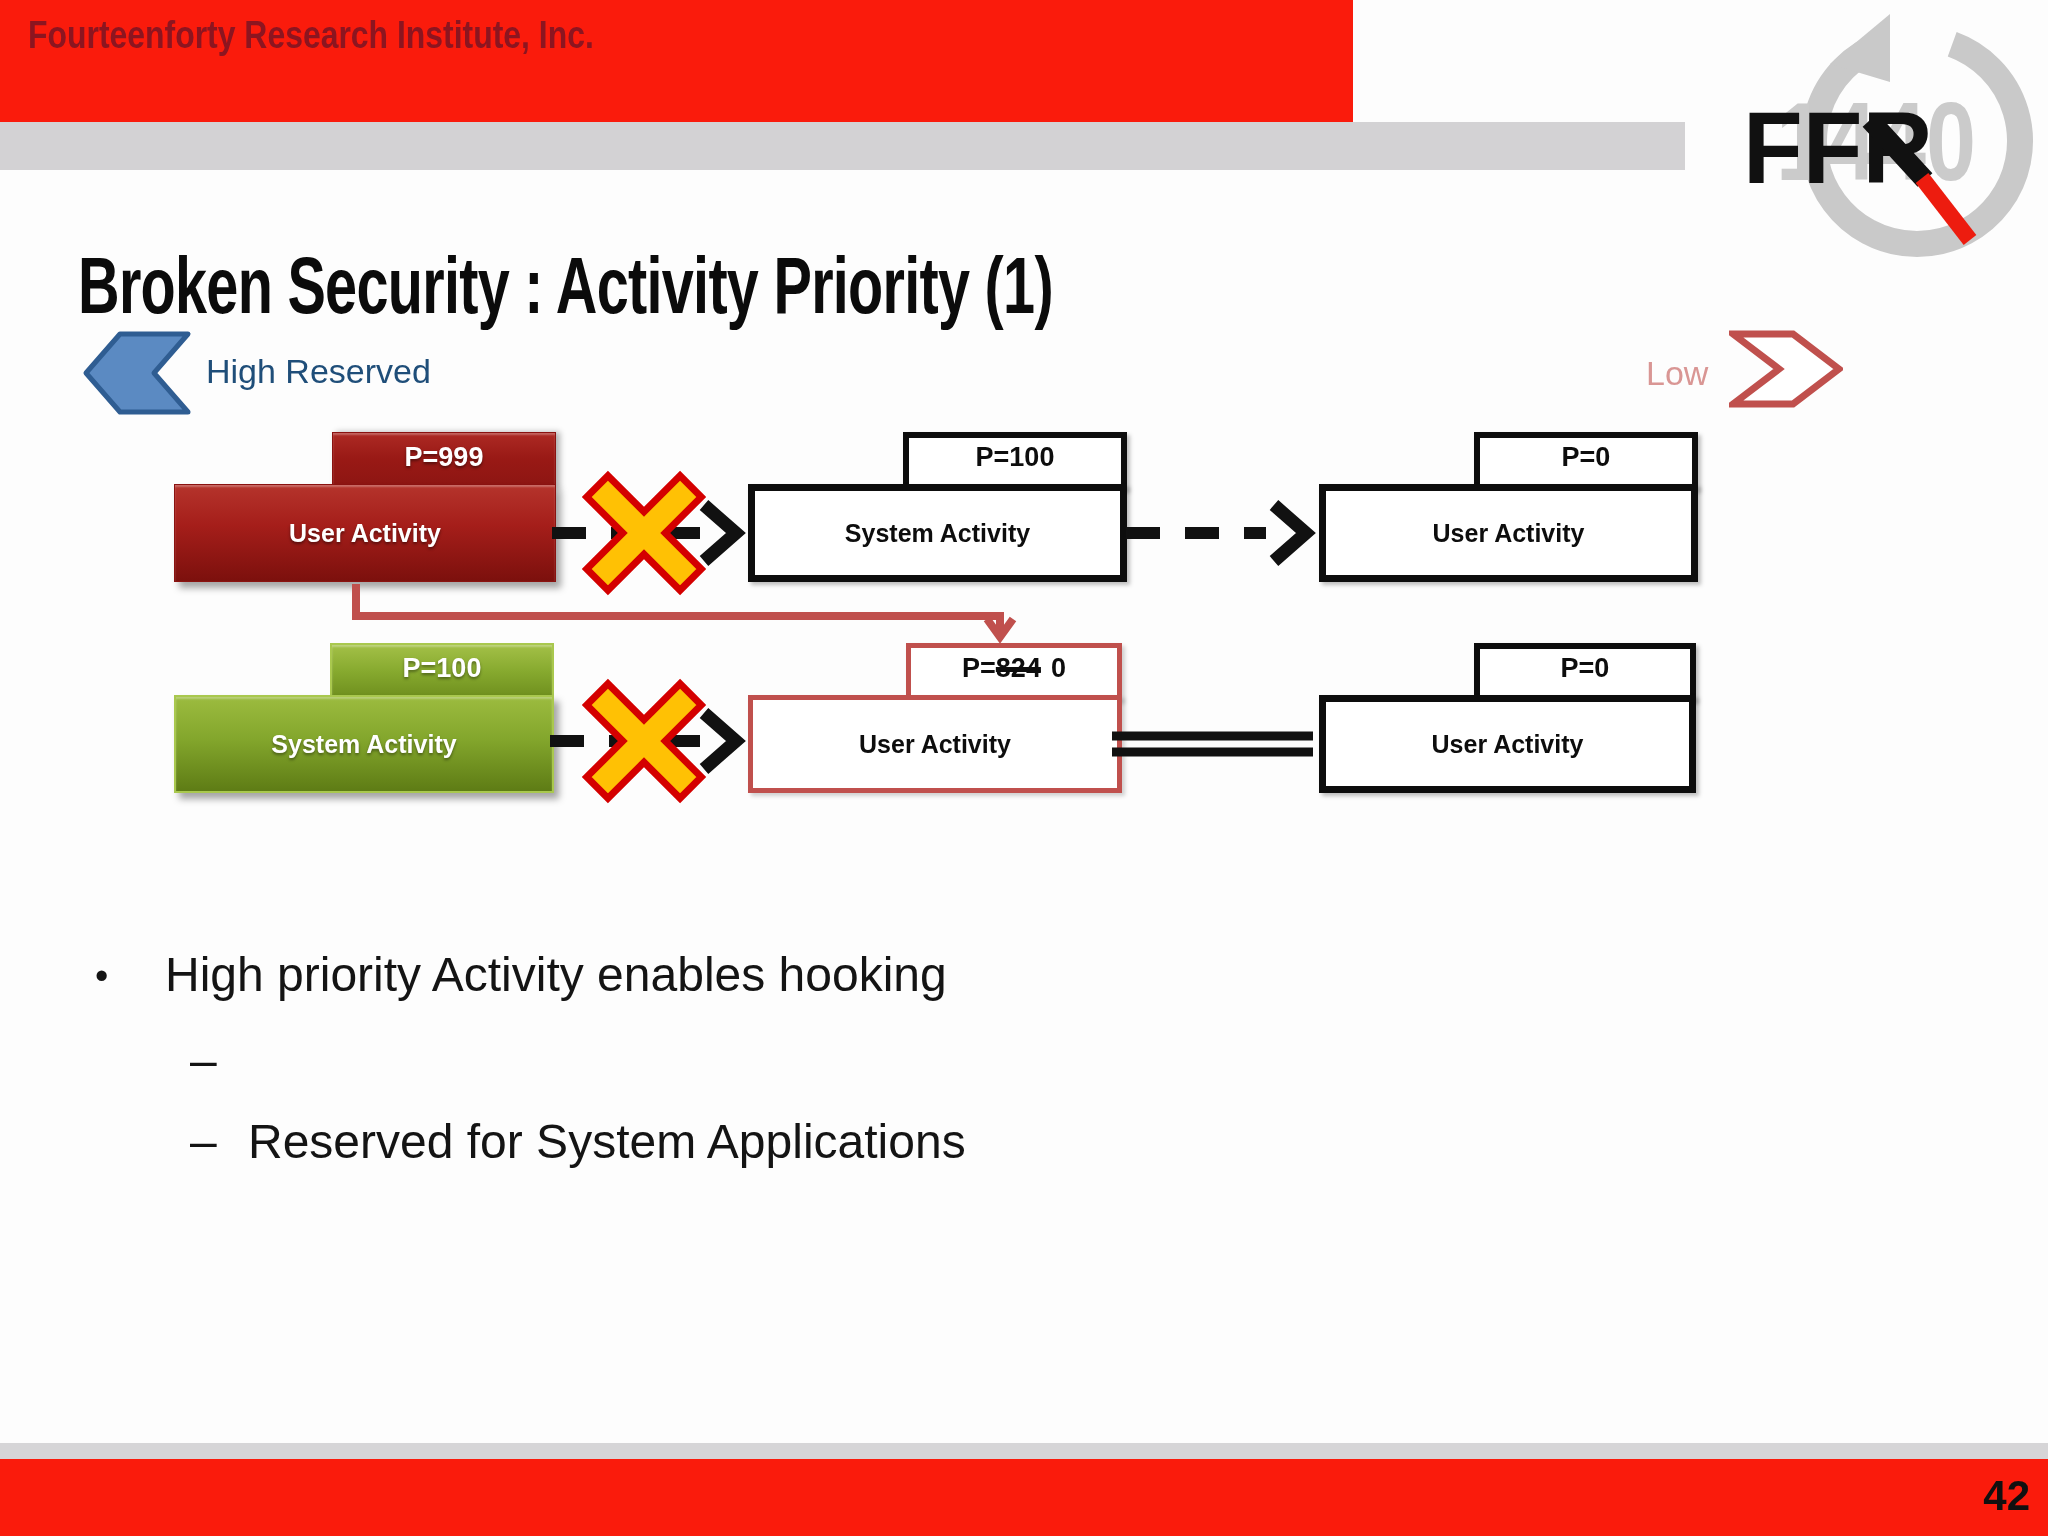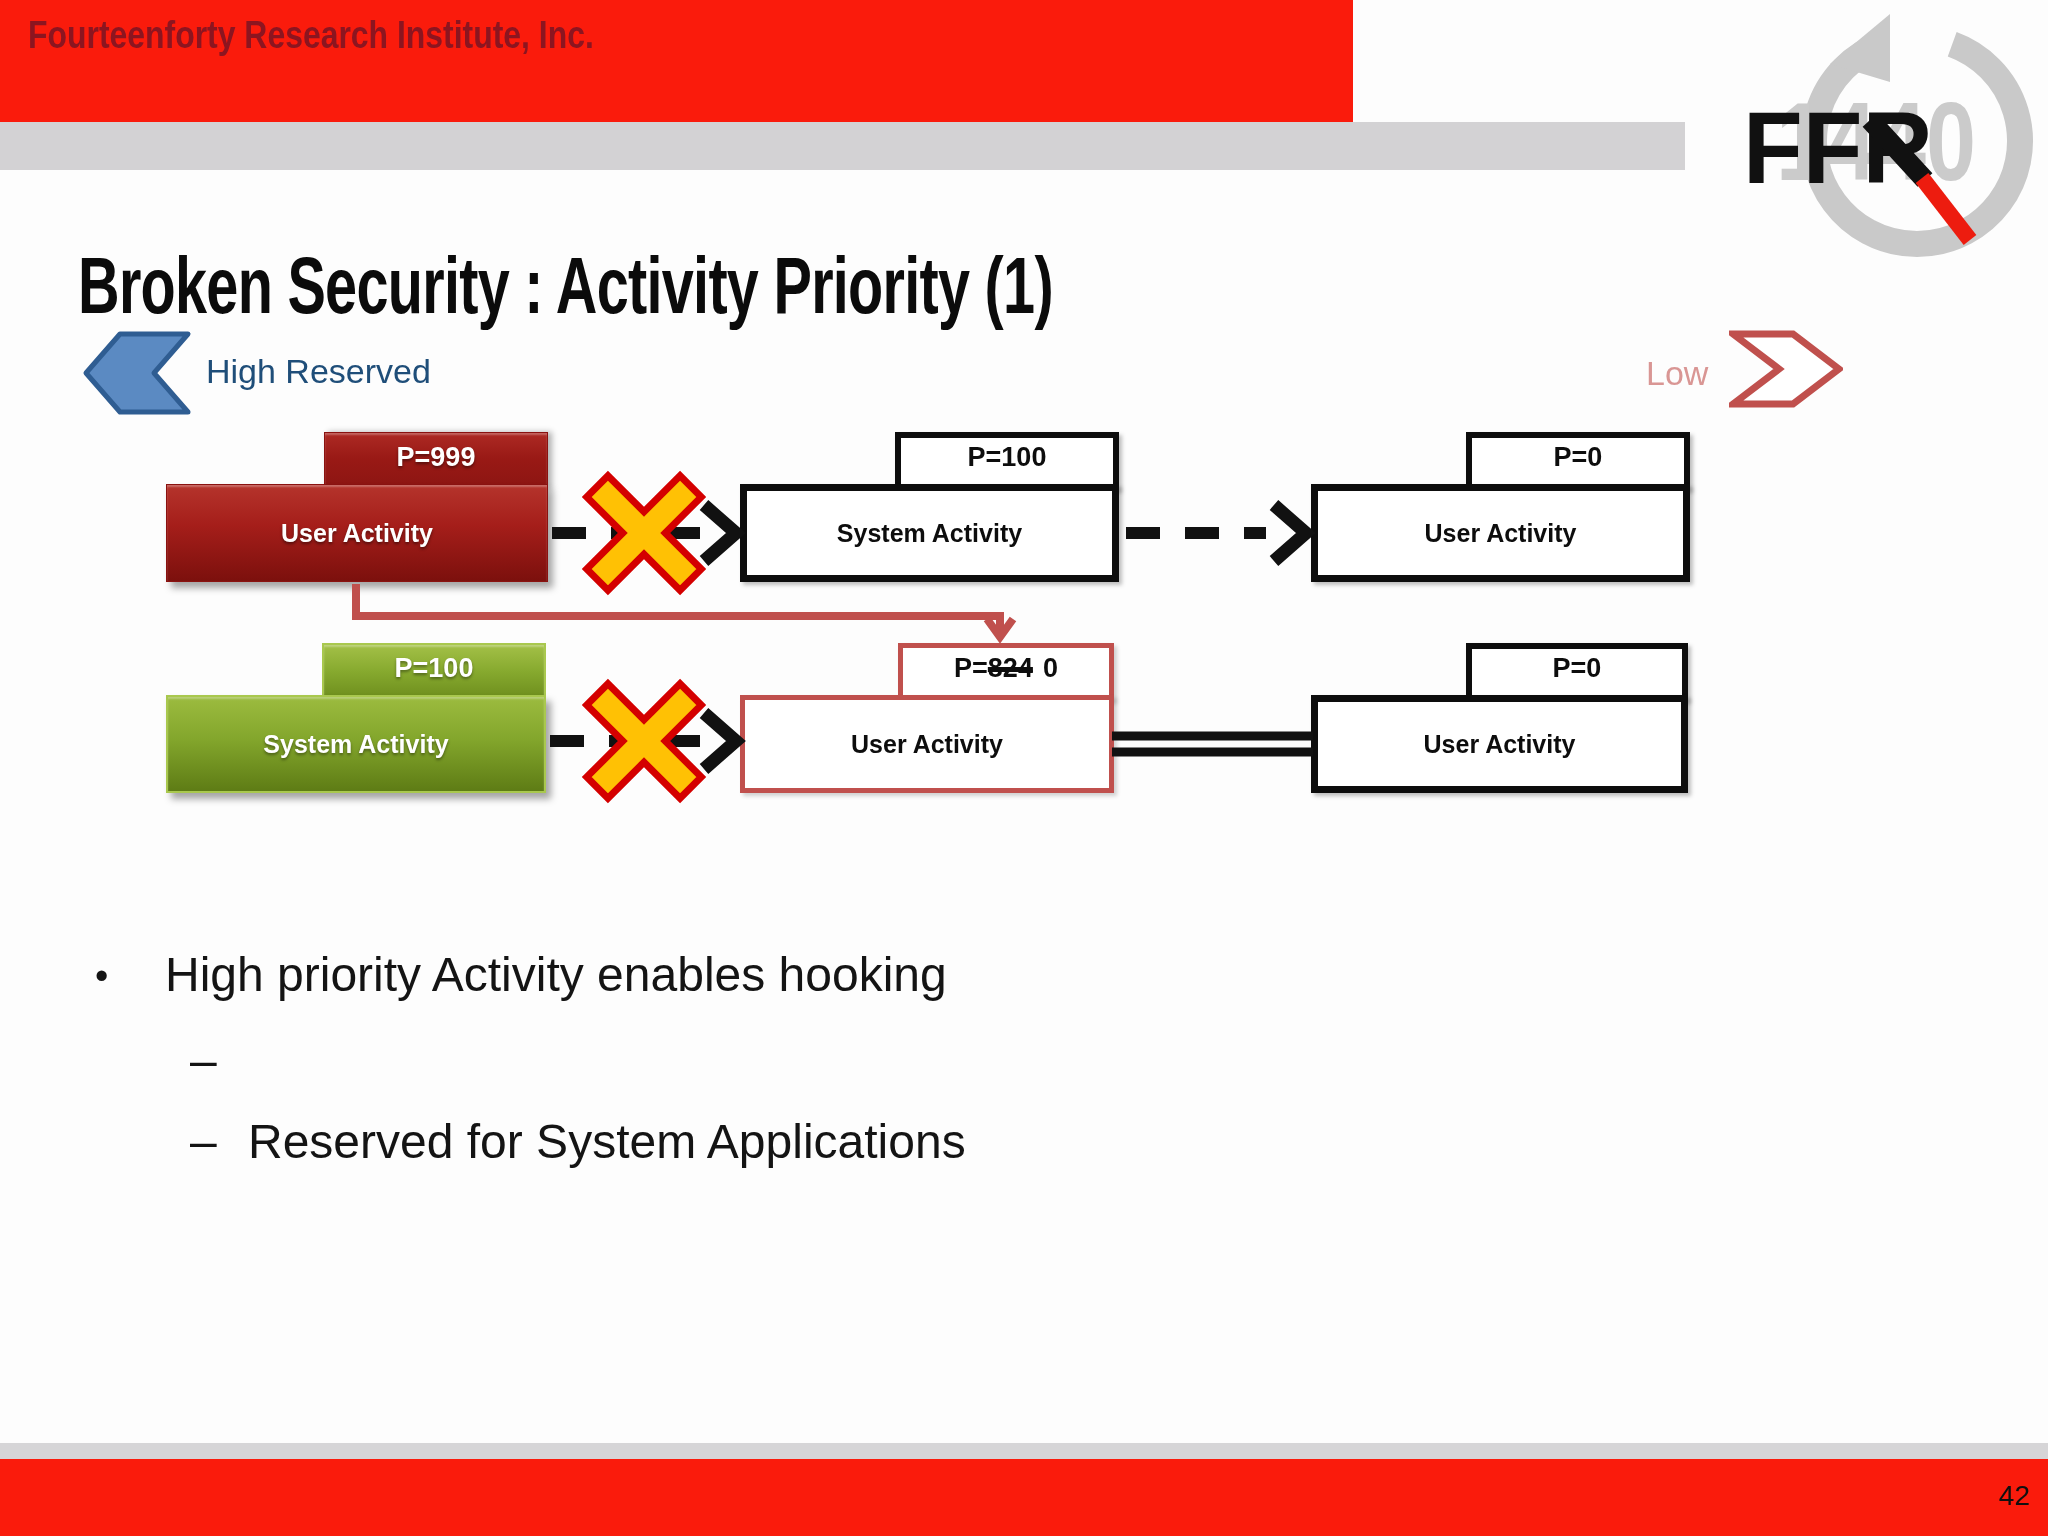--- a/index.html
+++ b/index.html
@@ -20,21 +20,21 @@
     position:absolute;left:78px;top:240px;margin:0;font-size:80px;font-weight:bold;color:#0b0b0b;
     transform:scaleX(.72);transform-origin:left top;white-space:nowrap;letter-spacing:-1px;
   }
   
   .axis-icon{position:absolute;}
   .high-label{position:absolute;left:206px;top:352px;font-size:34px;color:#1f4e79;white-space:nowrap;}
   .low-label{position:absolute;left:1646px;top:354px;font-size:34px;color:#d99694;white-space:nowrap;}
   
   .box-tab,.box-main{
     position:absolute;box-sizing:border-box;display:flex;justify-content:center;align-items:center;
-    font-weight:bold;white-space:nowrap;
+    font-weight:bold;white-space:nowrap;margin-left:8px;
   }
   .box-tab{height:58px;font-size:27px;z-index:1;padding-bottom:8px;}
   .box-main{height:98px;font-size:25px;z-index:2;}
   .bw{background:#ffffff;border:6px solid #0d0d0d;color:#0d0d0d;box-shadow:3px 3px 4px rgba(0,0,0,.25);}
   .bw-main{border-width:7px;}
   .brd{background:#ffffff;border:5px solid #c0504d;color:#0d0d0d;box-shadow:3px 3px 4px rgba(0,0,0,.18);}
   .red-grad{
     background:linear-gradient(180deg,#b5342c 0%,#a51e1a 42%,#7c100d 100%);
     border:1px solid #8a1210;color:#fff;text-shadow:0 2px 3px rgba(0,0,0,.45);
     box-shadow:5px 6px 7px rgba(0,0,0,.35), inset 0 2px 2px rgba(255,255,255,.28);
@@ -64,21 +64,21 @@
   .b-sub1{left:190px;top:1032px;font-size:48px;}
   .b-sub2{left:190px;top:1113px;font-size:48px;}
   .b-marker{width:70px;font-size:38px;line-height:60px;}
   .d-marker{width:58px;font-size:48px;line-height:58px;}
   .b-text{line-height:58px;white-space:nowrap;}
   
   .footer-gray{position:absolute;left:0;top:1443px;width:2048px;height:16px;background:#d6d5d7;}
   .footer-red{position:absolute;left:0;top:1459px;width:2048px;height:77px;background:#fa1b0c;}
   .pagenum{
     position:absolute;right:18px;top:0;height:77px;line-height:74px;
-    font-size:28px;font-weight:normal;color:#101010;
+    font-size:42px;font-weight:bold;color:#101010;
   }
 </style>
 </head>
 <body>
 
 <div class="slide">
 
   <div class="topbar">
     <div class="company">Fourteenforty Research Institute, Inc.</div>
   </div>

